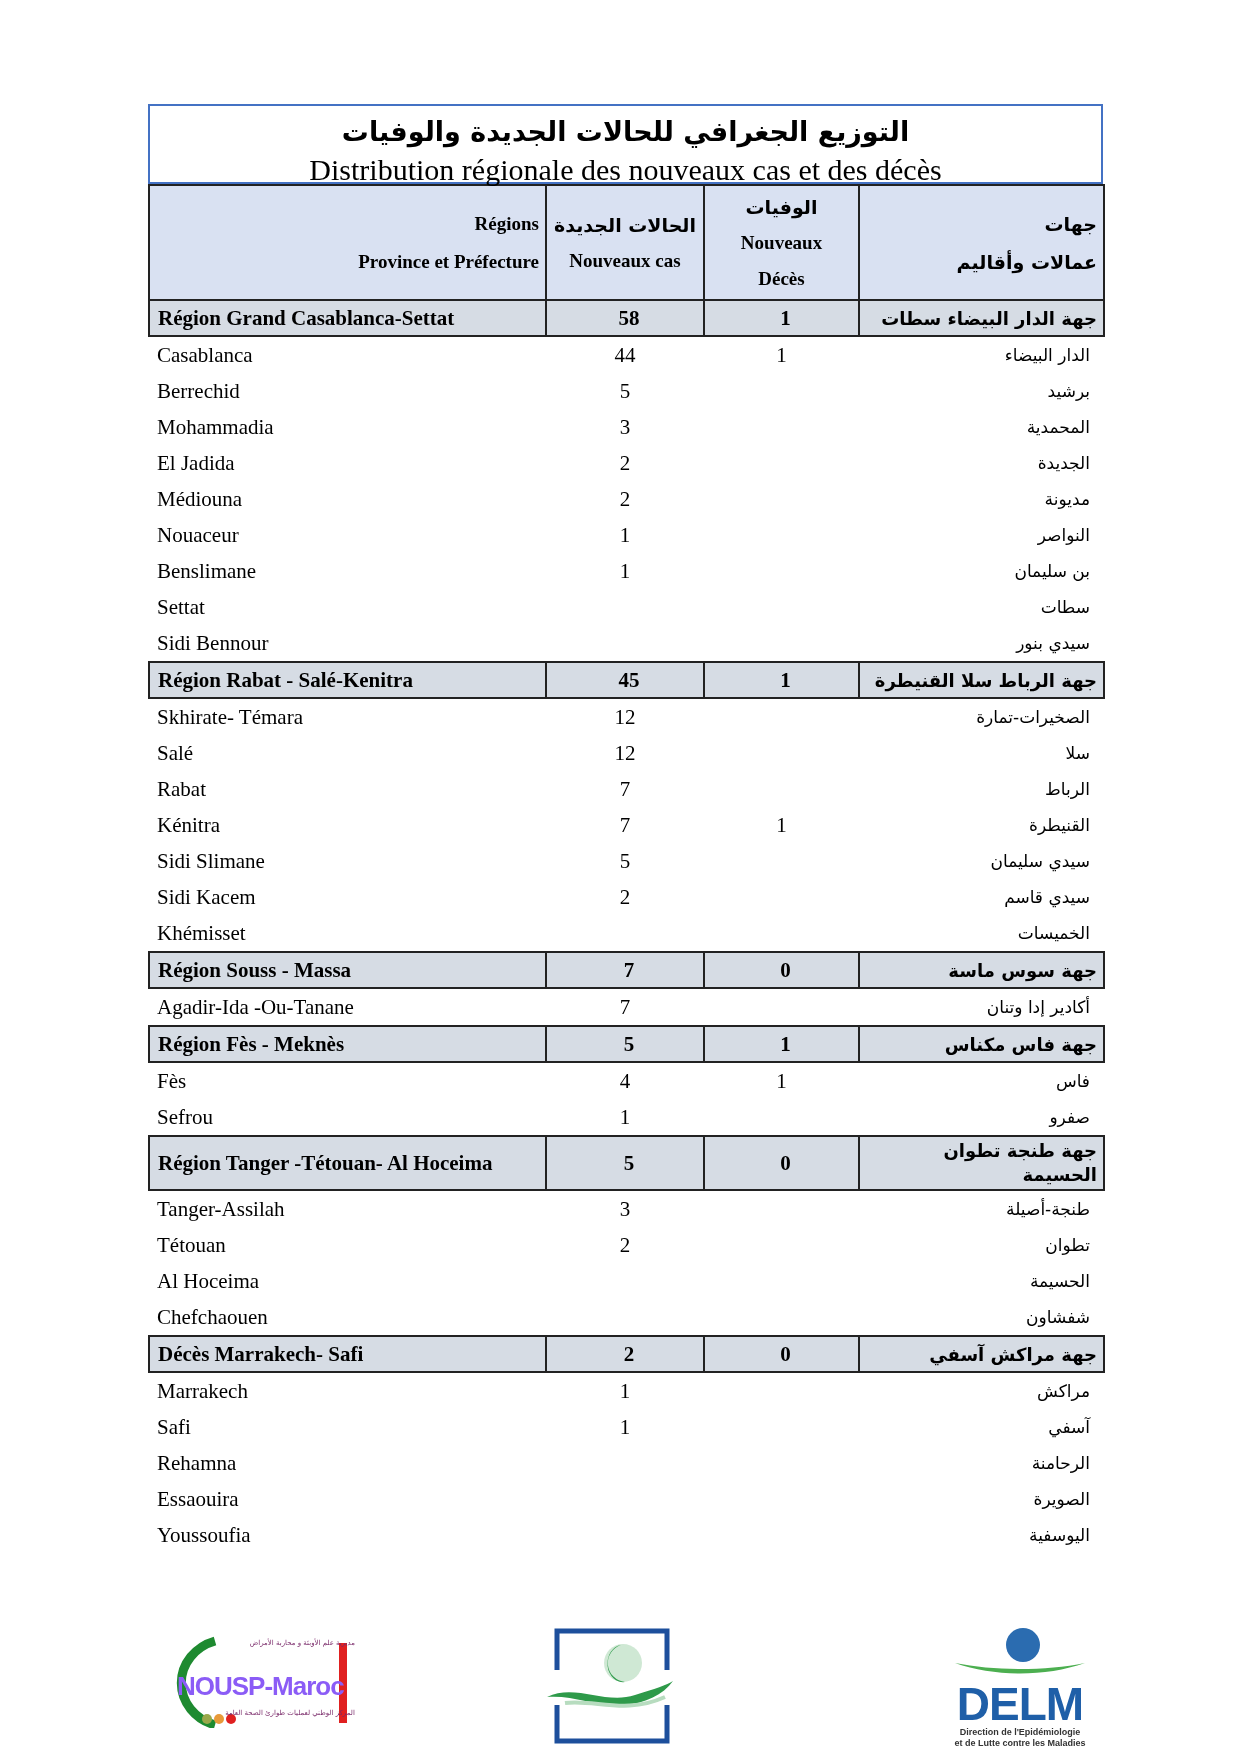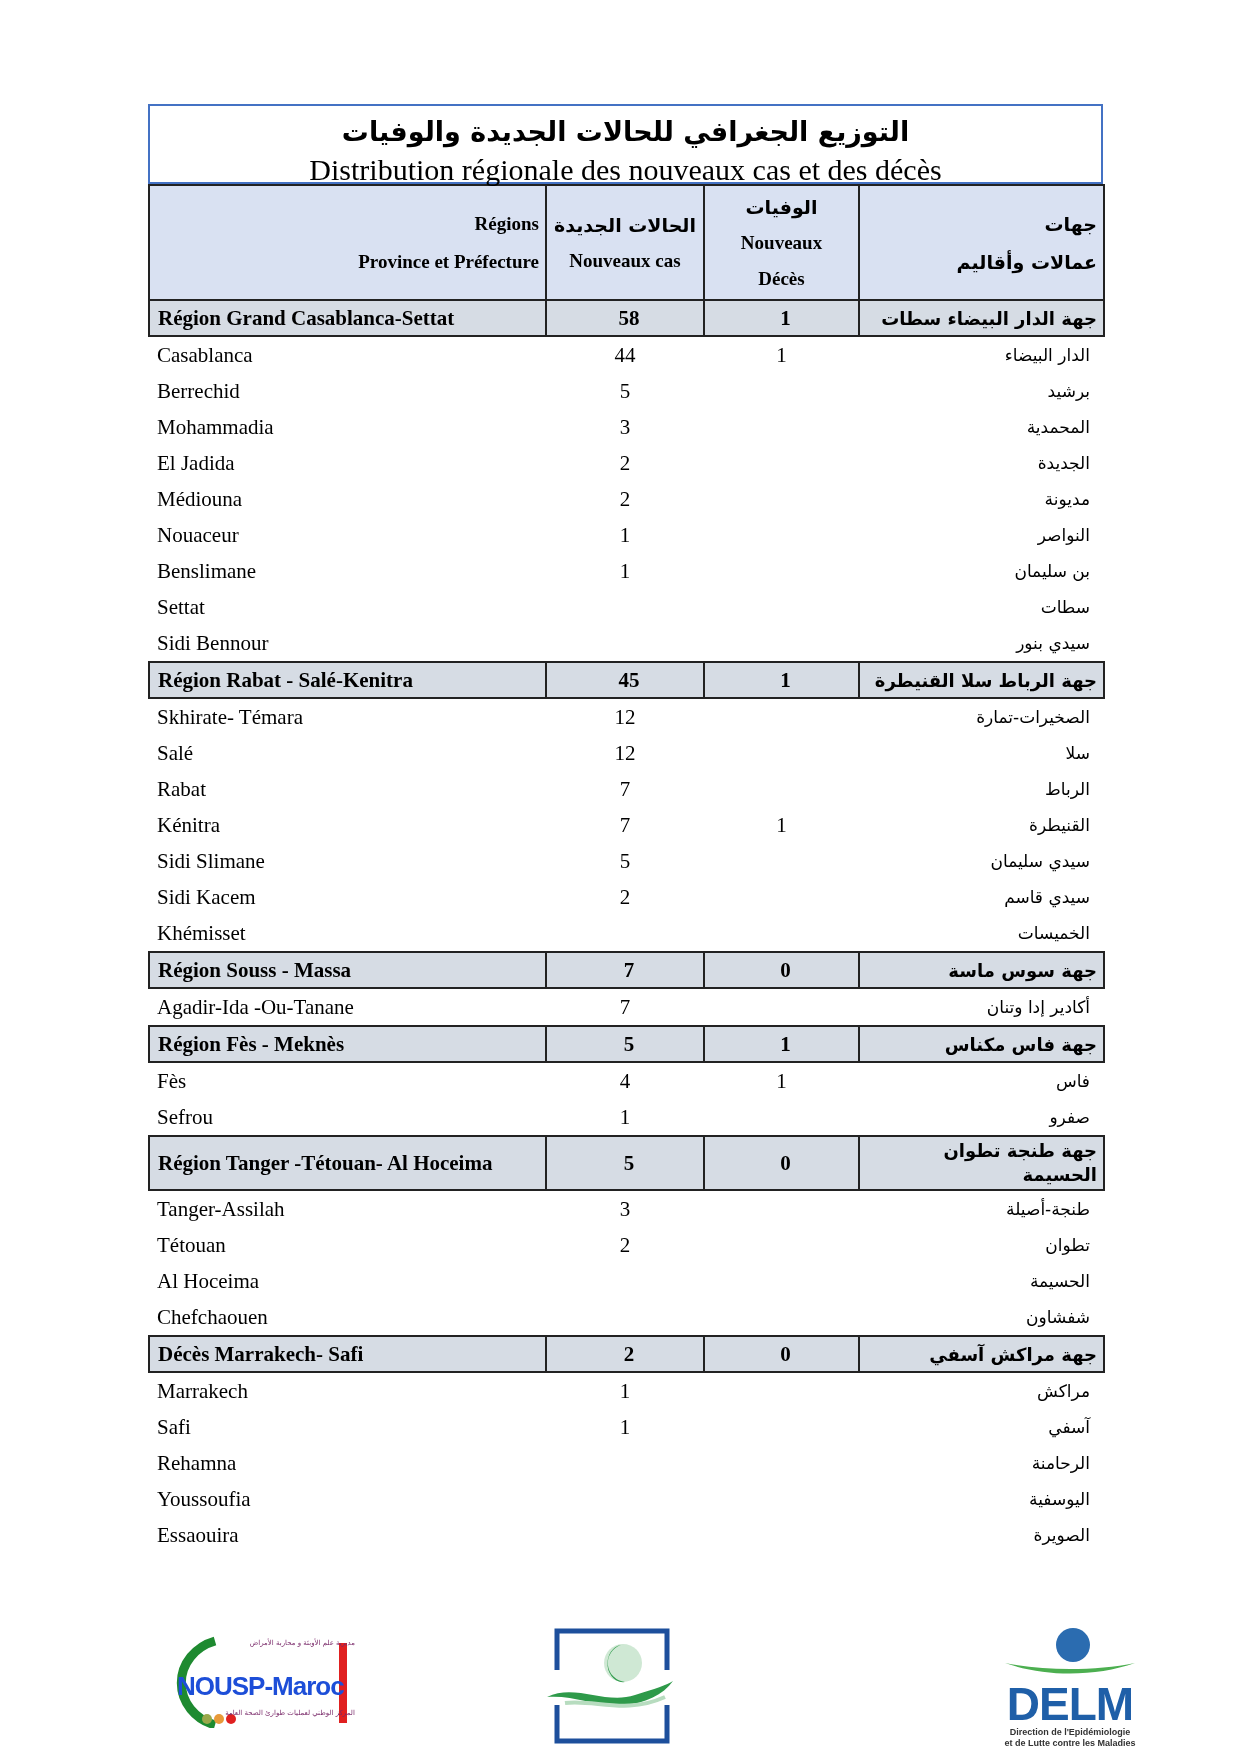--- a/index.html
+++ b/index.html
@@ -26,23 +26,23 @@
   tr.region td.num { text-align: center; padding-left: 16px; }
   tr.region td.arname { text-align: right; direction: rtl; font-family: "DejaVu Sans", sans-serif; font-size: 18px; padding-right: 6px; }
   tr.sub td { height: 36px; font-size: 21px; padding: 0 8px; border: none; }
   tr.sub td.name { text-align: left; }
   tr.sub td.num { text-align: center; margin-top: 32px; }
   tr.sub td.arname { text-align: right; direction: rtl; font-family: "DejaVu Sans", sans-serif; font-size: 17px; padding-right: 14px; }
   .logos { position: absolute; top: 1615px; left: 0; width: 1241px; height: 140px; }
   .logo { position: absolute; }
   .logo-nousp { left: 155px; top: 18px; width: 200px; height: 95px; }
   .logo-ministry { left: 545px; top: 10px; width: 140px; height: 120px; }
-  .logo-delm { left: 995px; top: 10px; width: 150px; height: 125px; text-align: center; }
+  .logo-delm { left: 945px; top: 10px; width: 150px; height: 125px; text-align: center; }
   .nousp-text { position: absolute; left: 22px; top: 38px; font-family: "Liberation Sans", sans-serif;
-                font-weight: bold; font-size: 26px; color: #1d4ed8; letter-spacing: -1px; }
+                font-weight: bold; font-size: 26px; color: #8b5cf6; letter-spacing: -1px; }
   .nousp-top { position: absolute; left: 70px; top: 6px; font-family: "DejaVu Sans", sans-serif; font-size: 7px; color: #7a2a6a; direction: rtl; width: 130px; text-align: right; }
   .nousp-bot { position: absolute; left: 70px; top: 76px; font-family: "DejaVu Sans", sans-serif; font-size: 7px; color: #7a2a6a; direction: rtl; width: 130px; text-align: center; }
   .delm-word { font-family: "Liberation Sans", sans-serif; font-weight: bold; font-size: 46px; color: #1f5fa8; line-height: 46px; margin-top: 2px; letter-spacing: -1px; }
   .delm-sub { font-family: "Liberation Sans", sans-serif; font-weight: bold; font-size: 9px; color: #333; line-height: 11px; }
 </style>
 </head>
 <body>
 
 <div class="doc">
   <div class="title-box">
@@ -264,30 +264,30 @@
           <td class="num"></td>
           <td class="arname">آسفي</td>
         </tr>
         <tr class="sub">
           <td class="name">Rehamna</td>
           <td class="num"></td>
           <td class="num"></td>
           <td class="arname">الرحامنة</td>
         </tr>
         <tr class="sub">
+          <td class="name">Essaouira</td>
+          <td class="num"></td>
+          <td class="num"></td>
+          <td class="arname">الصويرة</td>
+        </tr>
+        <tr class="sub">
           <td class="name">Youssoufia</td>
           <td class="num"></td>
           <td class="num"></td>
           <td class="arname">اليوسفية</td>
-        </tr>
-        <tr class="sub">
-          <td class="name">Essaouira</td>
-          <td class="num"></td>
-          <td class="num"></td>
-          <td class="arname">الصويرة</td>
         </tr>
       </tbody>
   </table>
 </div>
 
 <div class="logos">
   <div class="logo logo-nousp">
     <svg width="200" height="95" style="position:absolute;left:0;top:0">
       <path d="M60 8 A 48 44 0 0 0 60 92" stroke="#1e8a30" stroke-width="9" fill="none"></path>
       <rect x="184" y="10" width="8" height="80" fill="#e02020"></rect>

